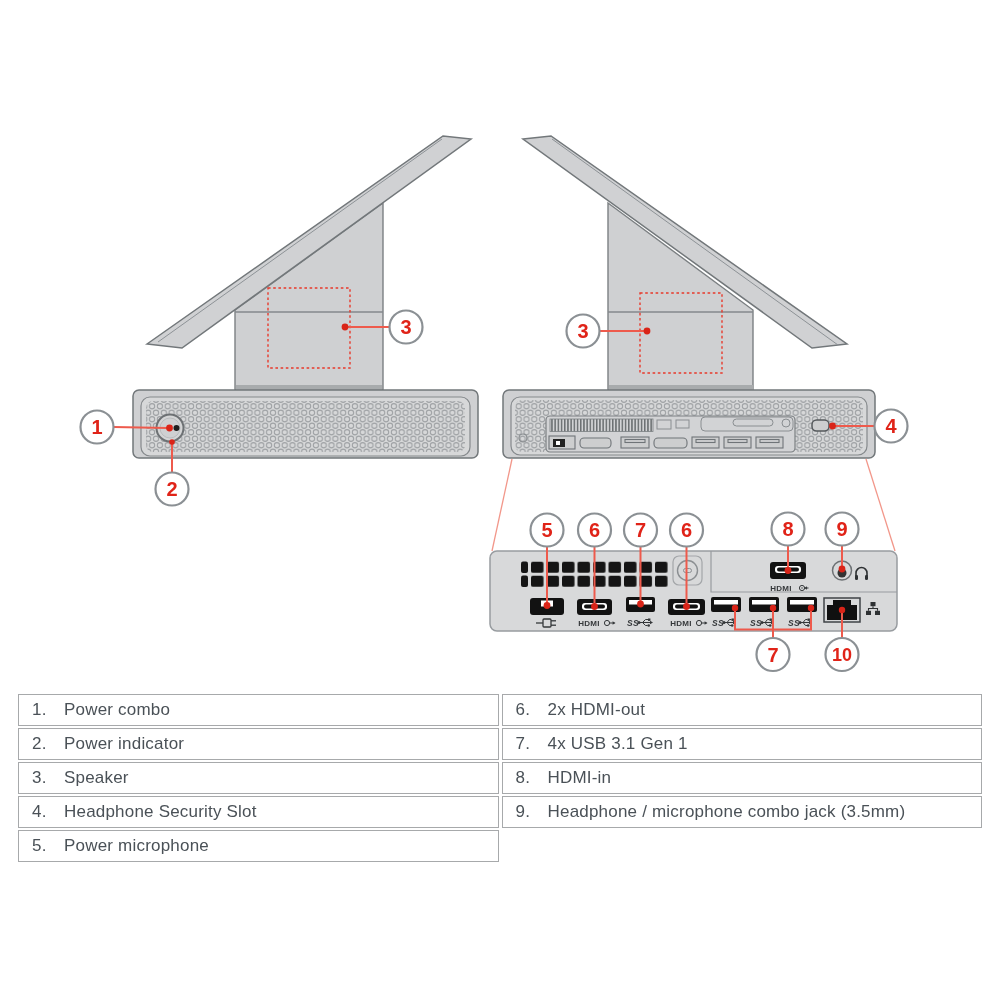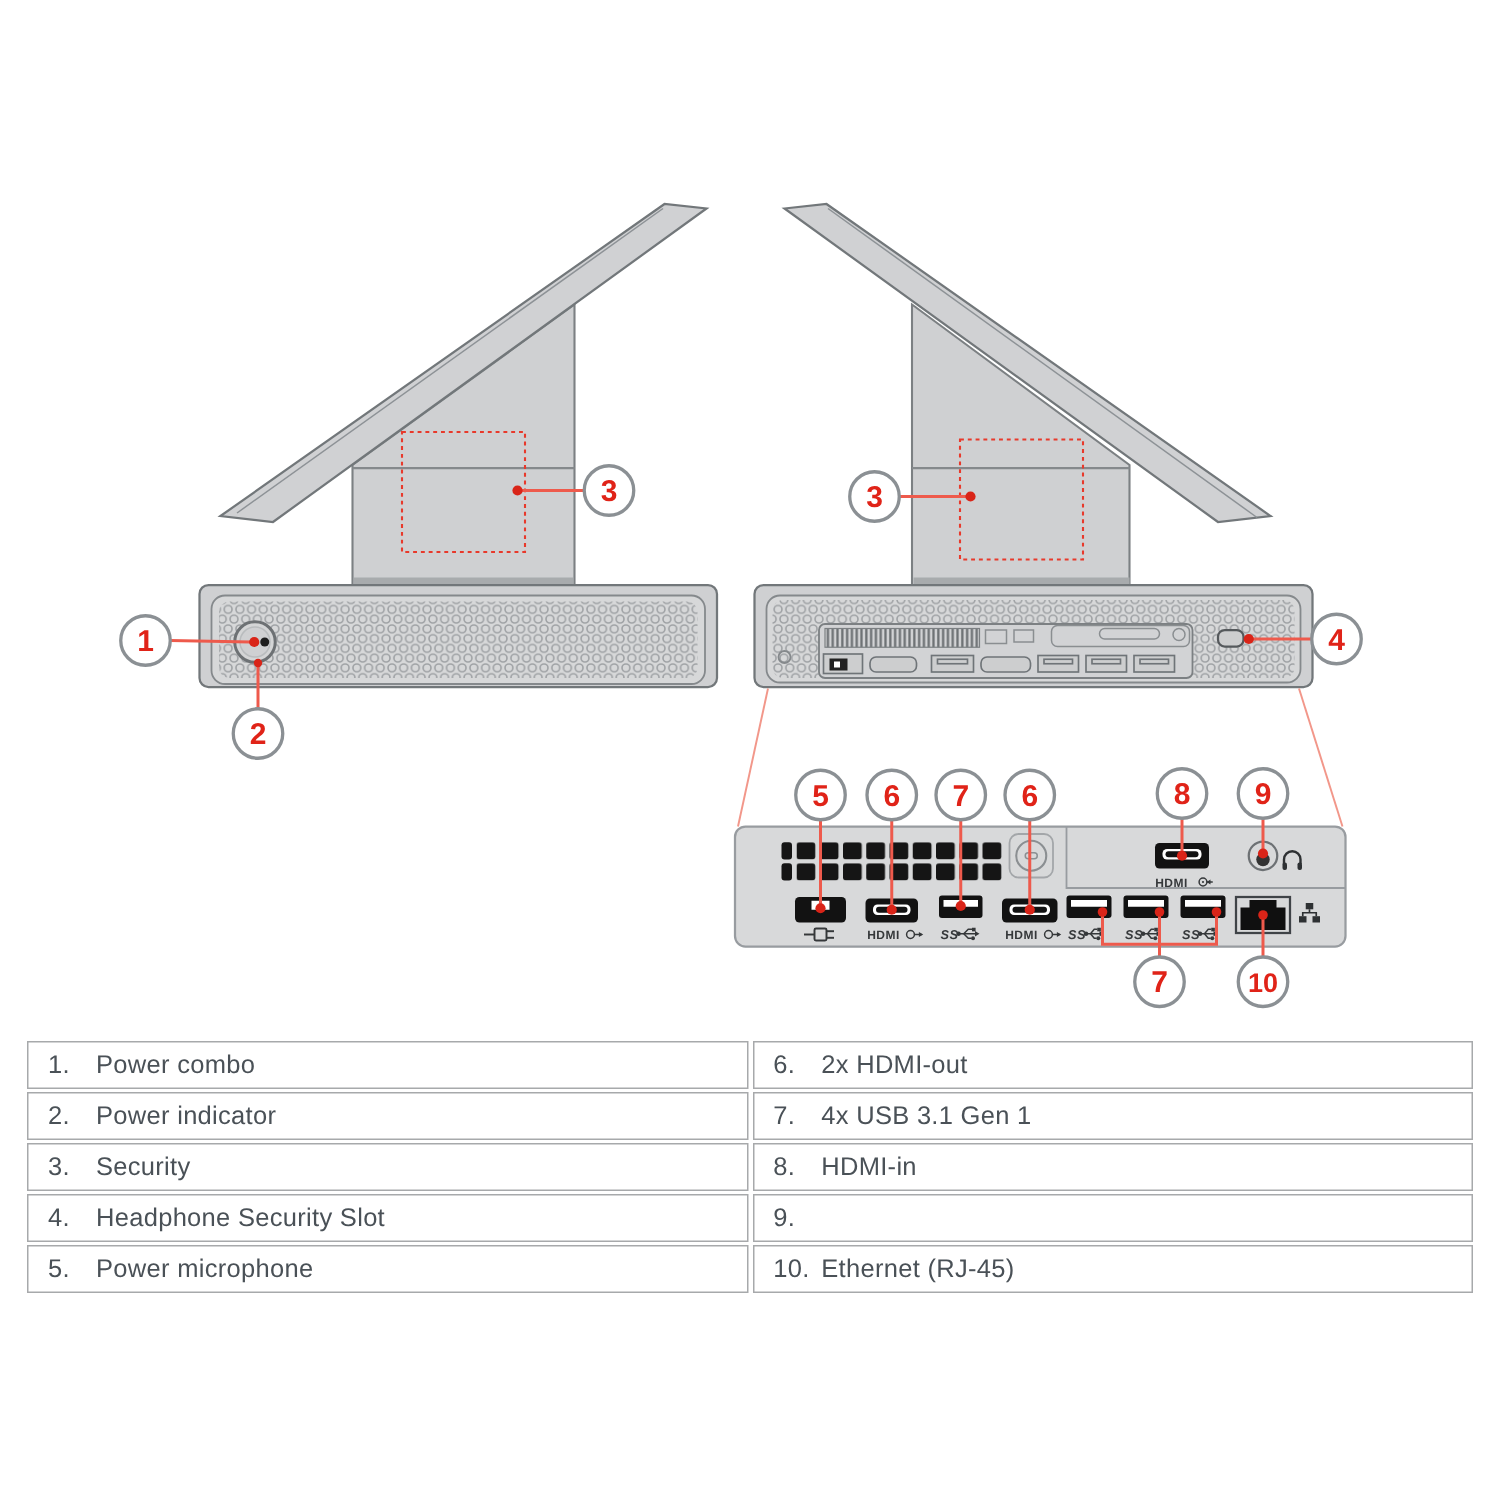--- a/index.html
+++ b/index.html
@@ -325,36 +325,33 @@
   <div class="cell">
     <span class="num">2.</span>
     <span>Power indicator</span>
   </div>
   <div class="cell">
     <span class="num">7.</span>
     <span>4x USB 3.1 Gen 1</span>
   </div>
   <div class="cell">
     <span class="num">3.</span>
-    <span>Security</span>
+    <span>Speaker</span>
   </div>
   <div class="cell">
     <span class="num">8.</span>
     <span>HDMI-in</span>
   </div>
   <div class="cell">
     <span class="num">4.</span>
     <span>Headphone Security Slot</span>
   </div>
   <div class="cell">
     <span class="num">9.</span>
+    <span>Headphone / microphone combo jack (3.5mm)</span>
   </div>
   <div class="cell">
     <span class="num">5.</span>
     <span>Power microphone</span>
   </div>
-  <div class="cell">
-    <span class="num">10.</span>
-    <span>Ethernet (RJ-45)</span>
-  </div>
 </div>
 
 </div>
 
 </body></html>

